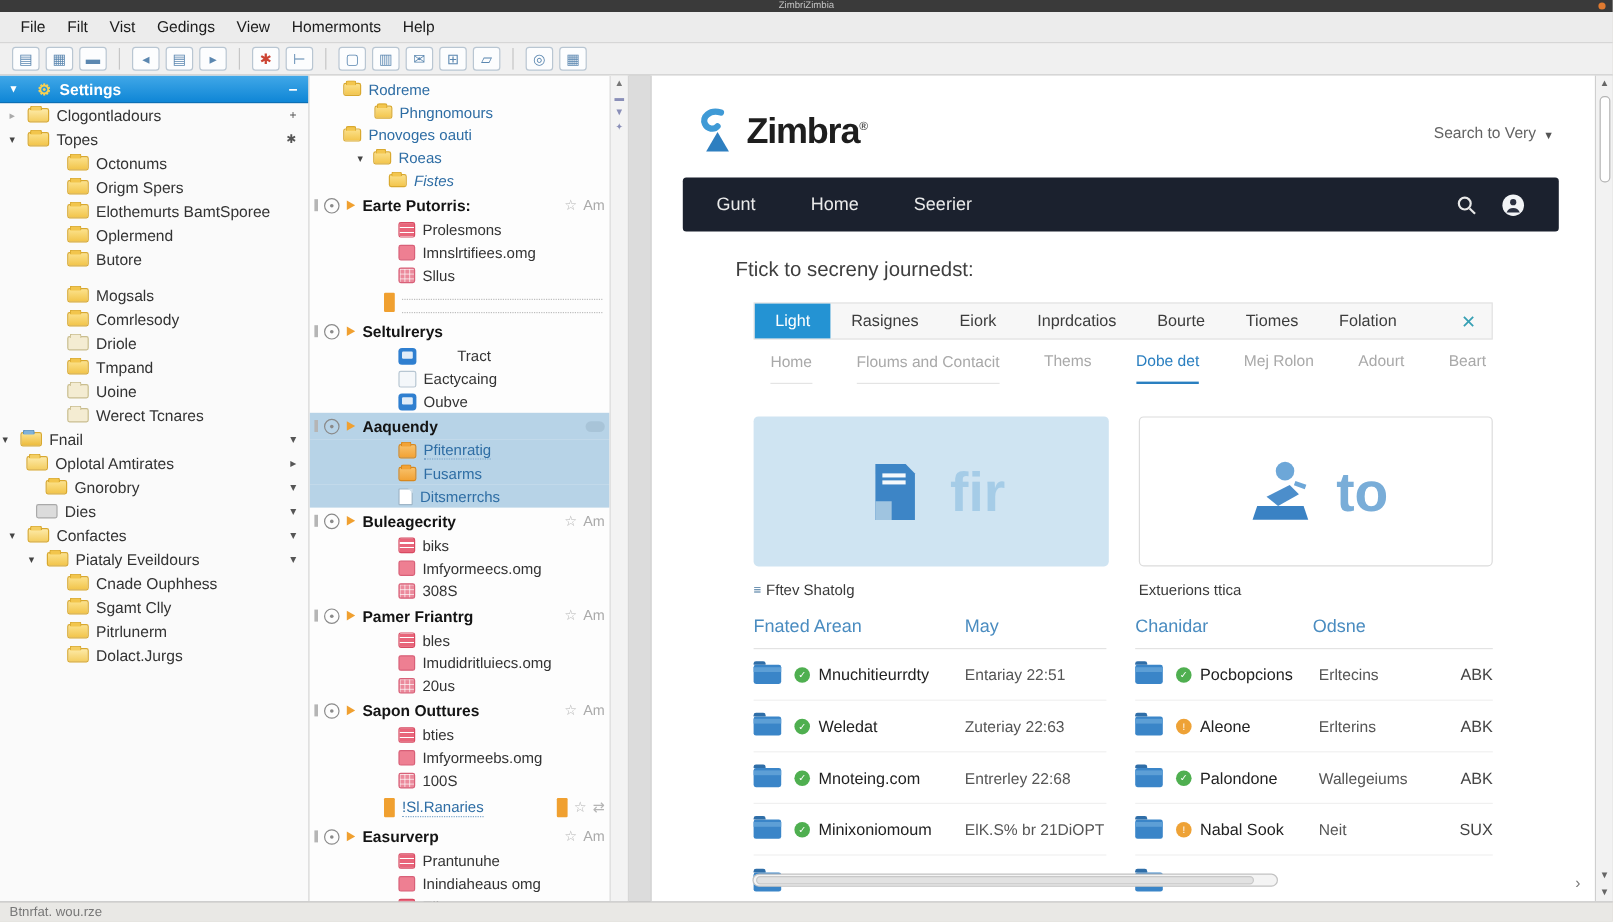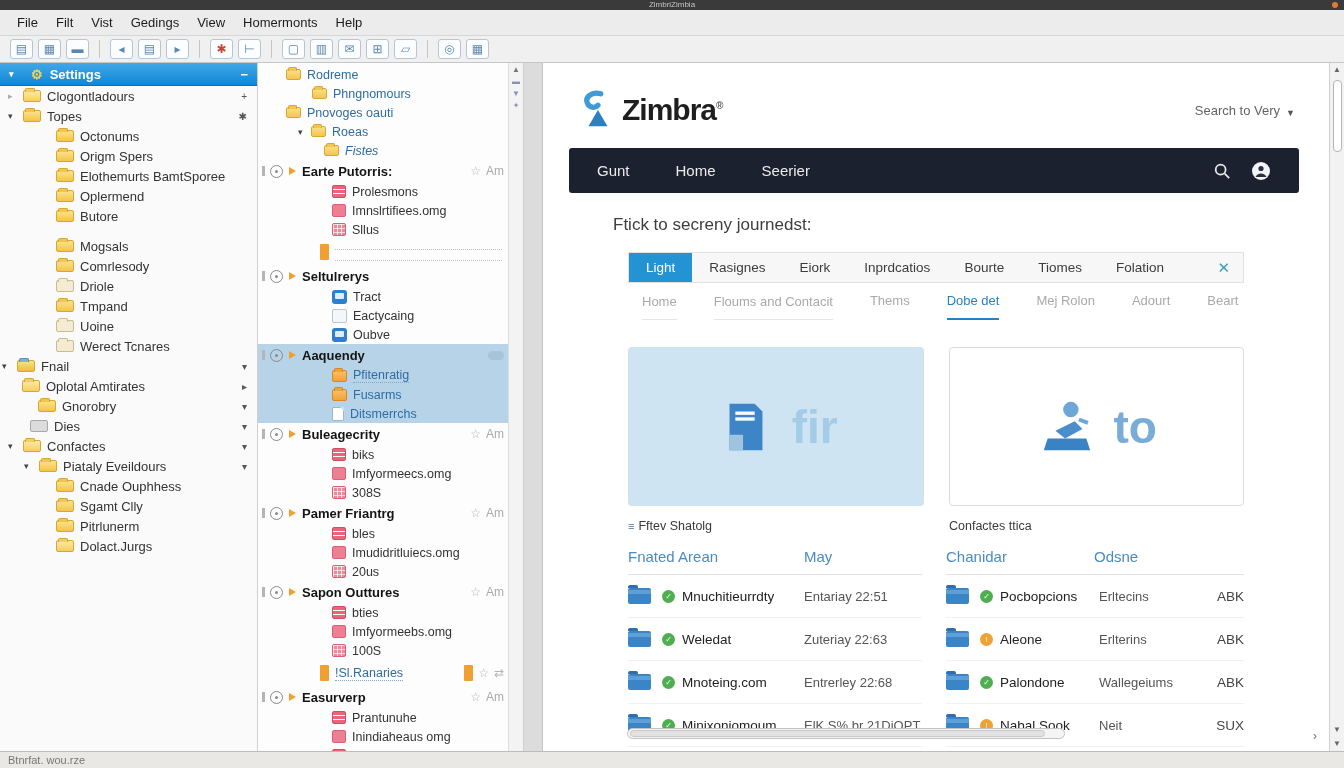--- a/index.html
+++ b/index.html
@@ -88,21 +88,21 @@
 .inner{width:616px;margin-left:59px}
 .tabs1{margin-top:17px;height:31px;background:#f7f7f7;border:1px solid #e2e2e2;display:flex;align-items:center}
 .tab1{padding:0 17px;height:100%;display:flex;align-items:center;font-size:13.5px;color:#3c3c3c}
 .tab1.active{background:#2493d3;color:#fff}
 .tab1-close{margin-left:auto;padding-right:13px;color:#37a0b4;font-size:15px}
 .tabs2{height:37px;display:flex;align-items:center;gap:37px;font-size:13px;color:#a9a9a9;padding-left:14px}
 .tab2{height:100%;display:flex;align-items:center;border-bottom:2px solid transparent}
 .tab2.active{color:#2a7fc0;border-bottom-color:#2a7fc0}
 .tab2.grp{border-bottom:1px solid #e4e4e4}
 .cards{display:flex;gap:25px;margin-top:27px}
-.card{width:296px;height:159px;border-radius:4px;display:flex;align-items:center;justify-content:center;gap:16px}
+.card{width:296px;height:125px;border-radius:4px;display:flex;align-items:center;justify-content:center;gap:16px}
 .card.blue{background:#cfe4f2}
 .card.white{background:#fff;border:1px solid #dcdcdc}
 .bigtext{font-size:46px;font-weight:bold;color:#a5cce7}
 .card.white .bigtext{color:#79add8}
 .captions{display:flex;margin-top:13px;font-size:12.5px;color:#3a3a3a}
 .cap1{width:321px;display:flex;gap:4px;align-items:center}
 .cap-ic{color:#44749c;font-size:11px}
 .tables{display:flex;gap:24px;margin-top:15px}
 .tbl{width:296px}.tbl.r{width:300px}
 .tbl-head{display:flex;border-bottom:1px solid #e3e3e3;padding-bottom:9px;color:#4a8cc0;font-size:15px}
@@ -374,21 +374,21 @@
           </span>
 
   </div>
         <div class="m-sec">
     <span class="gbar"></span>
     <span class="circ"></span>
     <span class="flag"></span>
     <span class="m-lbl">Seltulrerys</span>
 
   </div>
-        <div class="m-row" style="padding-left: 74px;">
+        <div class="m-row" style="padding-left: 74px; gap: 28px;">
 
     <span class="mic ic-appb"></span>
     <span class="m-lbl">Tract</span>
   </div>
         <div class="m-row" style="padding-left: 74px;">
 
     <span class="mic ic-appl"></span>
     <span class="m-lbl">Eactycaing</span>
   </div>
         <div class="m-row" style="padding-left: 74px;">
@@ -607,21 +607,21 @@
               <rect x="44" y="22" width="10" height="4" fill="#6da7d8" transform="rotate(20 49 24)"></rect>
             </svg>
             <span class="bigtext">to</span>
           </div>
         </div>
         <div class="captions">
           <span class="cap1">
             <span class="cap-ic">≡</span>
             <span>Fftev Shatolg</span>
           </span>
-          <span>Confactes ttica</span>
+          <span>Extuerions ttica</span>
         </div>
         <div class="tables">
           <div class="tbl">
             <div class="tbl-head">
               <span class="th1">Fnated Arean</span>
               <span class="th2">May</span>
             </div>
             <div id="tblL">
                 <div class="trow">
     <span class="fold"></span>

